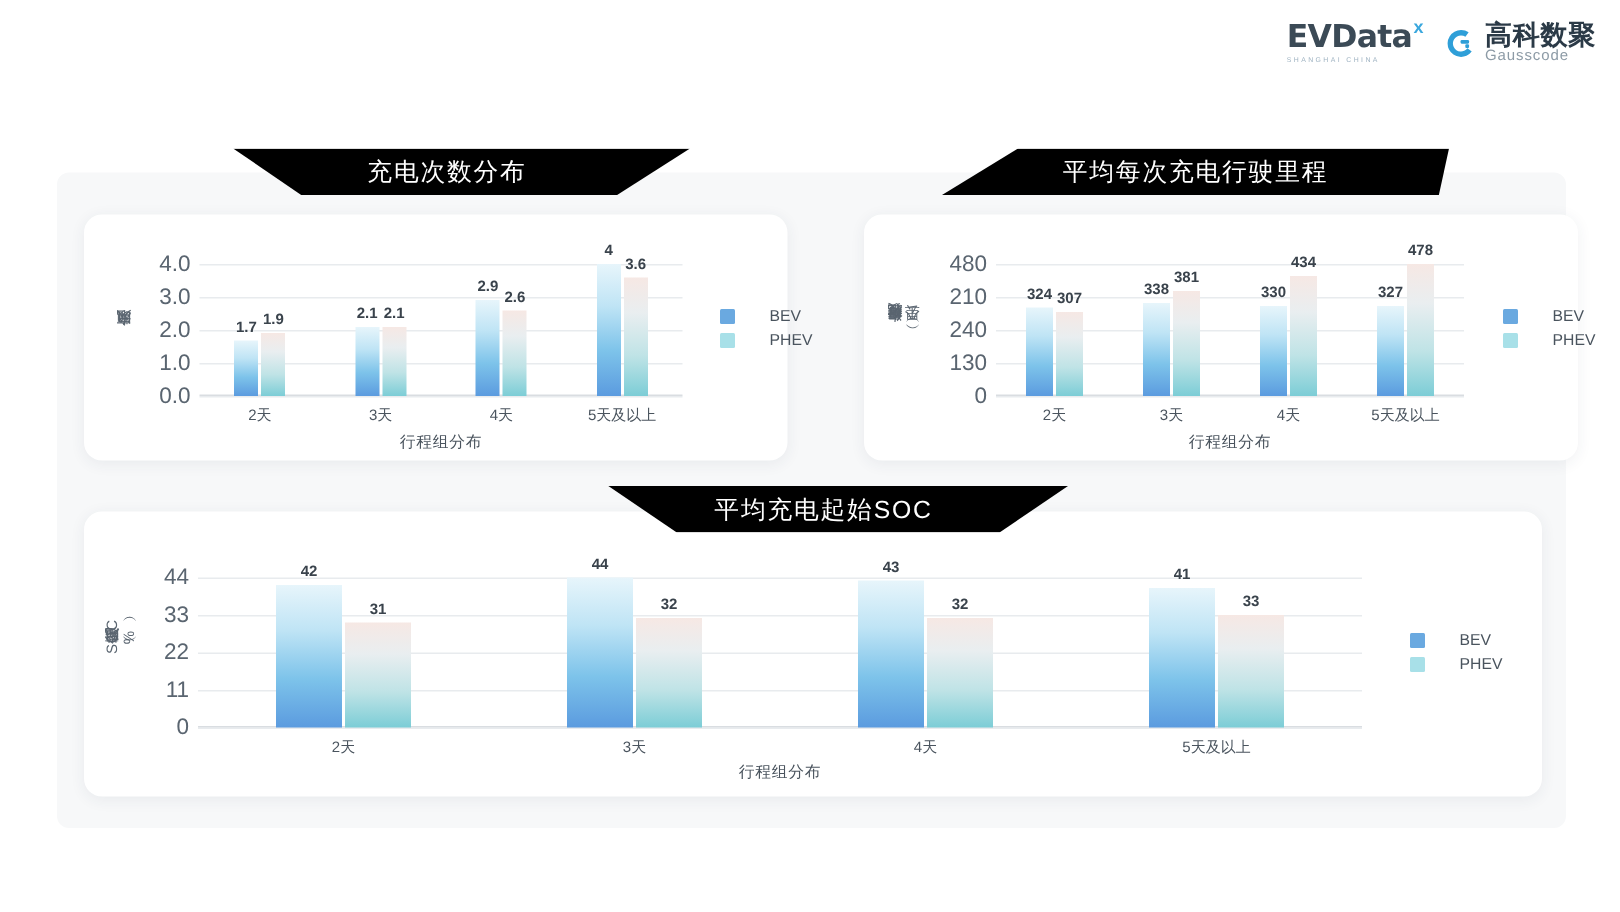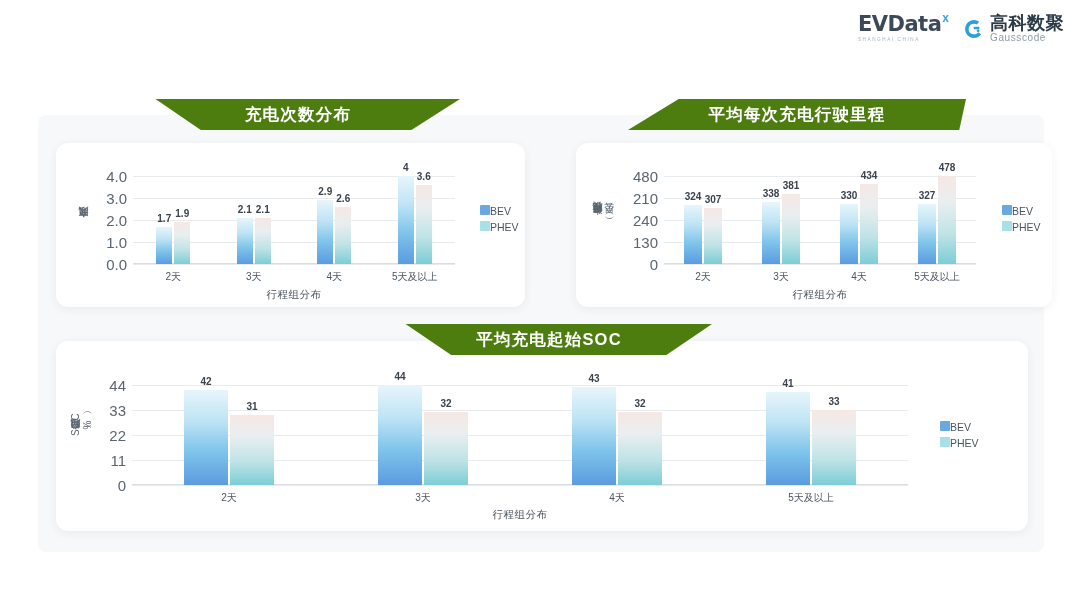--- a/index.html
+++ b/index.html
@@ -43,23 +43,23 @@
   .card{
     position:absolute; background:#ffffff; border-radius:12px;
     box-shadow:0 2px 10px rgba(40,60,90,0.07);
   }
   #card-1{ left:56px; top:143px; width:469px; height:164px; }
   #card-2{ left:576px; top:143px; width:476px; height:164px; }
   #card-3{ left:56px; top:341px; width:972px; height:190px; }
 
   
   .banner{
-    position:absolute; height:31px; background:#4d7c0f;
+    position:absolute; height:31px; background:#000000;
     display:flex; align-items:center; justify-content:center;
-    color:#ffffff; font-weight:bold; font-size:16.5px;
+    color:#ffffff; font-weight:normal; font-size:16.5px;
     letter-spacing:1.2px; z-index:5;
     clip-path:polygon(5% 0, 100% 0, 88% 100%, 17% 100%);
     padding:0 6px;
   }
   #banner-1{ left:136px; top:99px; width:324px;
     clip-path:polygon(6% 0, 100% 0, 85% 100%, 20% 100%); }
   #banner-2{ left:628px; top:99px; width:338px;
     clip-path:polygon(15% 0, 100% 0, 98% 100%, 0% 100%); }
   #banner-3{ left:386px; top:324px; width:326px;
     clip-path:polygon(6% 0, 100% 0, 86% 100%, 20% 100%); }
@@ -111,21 +111,21 @@
     margin-top:6px; font-size:10px; color:#4a545e; white-space:nowrap;
   }
   .xlabel{
     position:absolute; font-size:10.5px; color:#4a545e; text-align:center;
     letter-spacing:0.5px;
   }
 
   .legend{
     position:absolute; display:flex; flex-direction:column; gap:4px;
   }
-  .legend-item{ display:flex; align-items:flex-start; gap:0;padding-left:12px; }
+  .legend-item{ display:flex; align-items:center; gap:23px;padding-left:12px; }
   .swatch{ width:10px; height:10px; border-radius:1px; }
   .swatch.bev{ background:#6aa9e0; }
   .swatch.phev{ background:#a8e0e8; }
   .legend-label{ font-size:10.5px; color:#4a545e; }
 </style>
 </head>
 <body>
 
 <div class="logo-bar">
 

